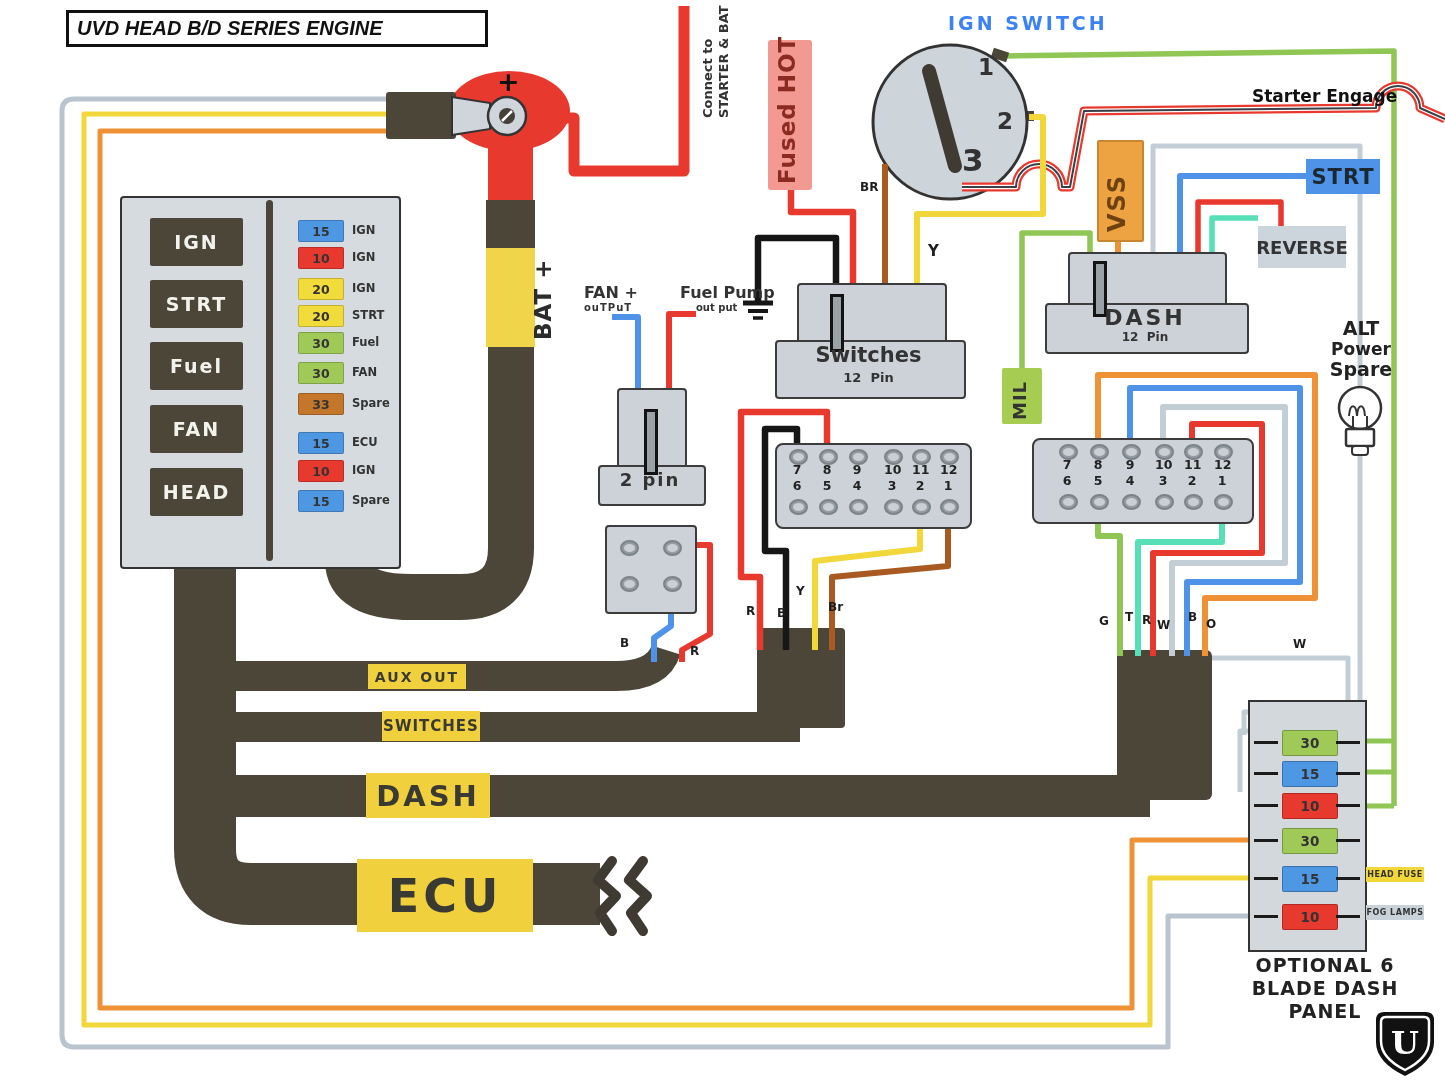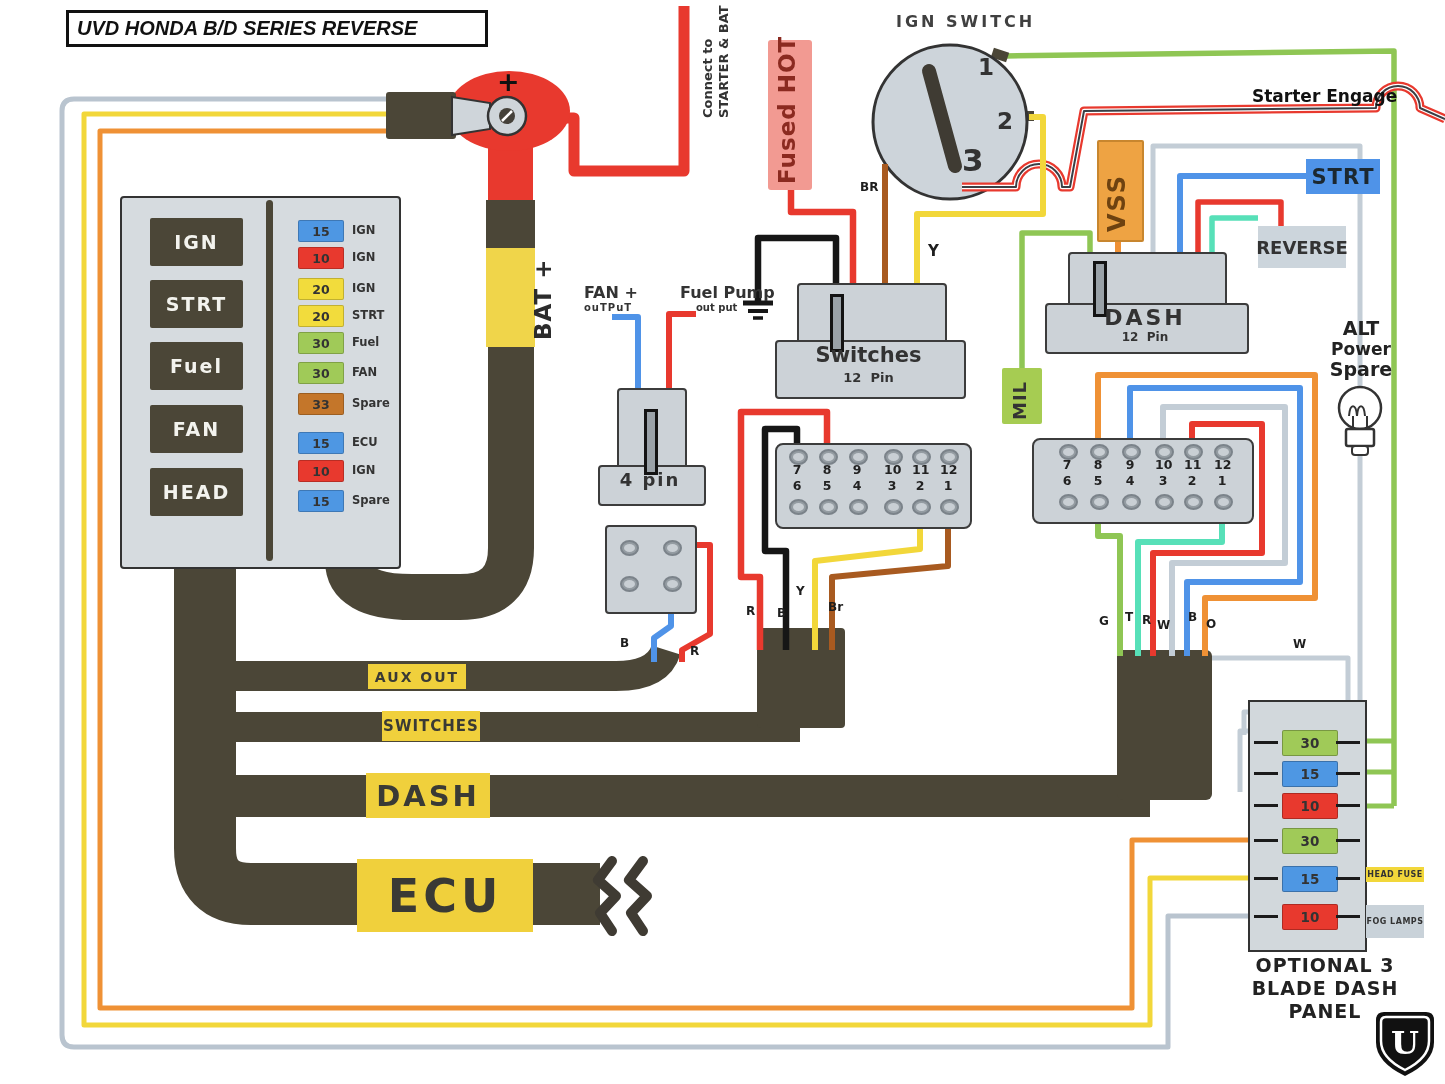--- a/index.html
+++ b/index.html
@@ -126,37 +126,37 @@
     </g>
 
     <g transform="translate(1376,1012)">
       <path d="M8,0 h42 q8,0 8,8 v22 q0,20 -29,34 q-29,-14 -29,-34 v-22 q0,-8 8,-8 z" fill="#111"></path>
       <path d="M10,5 h38 q5,0 5,5 v19 q0,17 -24,29 q-24,-12 -24,-29 v-19 q0,-5 5,-5 z" fill="none" stroke="#fff" stroke-width="2.5"></path>
       <text x="29" y="42" text-anchor="middle" font-family="DejaVu Serif, serif" font-weight="bold" font-size="32" fill="#fff">U</text>
     </g>
   </svg>
 
   <div id="title-box">
-    <div>UVD HONDA B/D SERIES REVERSE</div>
+    <div>UVD HEAD B/D SERIES ENGINE</div>
   </div>
 
   <div class="abs" style="left:120px;top:196px;width:277px;height:369px;background:#d6dbdf;border:2.5px solid #333;border-radius:4px"></div>
   <div class="abs" style="left:266px;top:200px;width:7px;height:361px;background:#4b4637;border-radius:4px"></div>
 
   <div class="abs hw" style="left:497px;top:66px;font-size:27px;color:#111">+</div>
   <div class="abs hw rot" style="left:530px;top:340px;width:95px;font-size:23px;color:#2c2c2c;letter-spacing:1px">BAT +</div>
   <div class="abs hw rot" style="left:700px;top:118px;width:114px;font-size:13px;line-height:1.2">
     <div>Connect to</div>
     <div>STARTER &amp; BAT</div>
   </div>
 
   <div class="abs" style="left:768px;top:40px;width:44px;height:150px;background:#f29a92;border-radius:3px"></div>
   <div class="abs hw rot" style="left:774px;top:184px;width:142px;font-size:23px;color:#8b2a20;letter-spacing:1px">Fused HOT</div>
 
-  <div class="abs hw" style="left:896px;top:12px;font-size:16px;letter-spacing:3px;color:#404040">IGN SWITCH</div>
+  <div class="abs hw" style="left:948px;top:12px;font-size:19px;letter-spacing:3px;color:#3b82f6">IGN SWITCH</div>
   <div class="abs hw" style="left:978px;top:54px;font-size:23px">1</div>
   <div class="abs hw" style="left:997px;top:108px;font-size:23px">2</div>
   <div class="abs hw" style="left:962px;top:142px;font-size:31px">3</div>
 
   <div class="abs hw" style="left:1252px;top:86px;font-size:17px;color:#111">Starter Engage</div>
 
   <div class="abs" style="left:1097px;top:140px;width:43px;height:98px;background:#eea343;border:2px solid #c8862e;border-radius:2px"></div>
   <div class="abs hw rot" style="left:1103px;top:232px;width:90px;font-size:24px;color:#6e4210;letter-spacing:2px">VSS</div>
   <div class="abs ctr hw" style="left:1306px;top:159px;width:74px;height:35px;background:#4f93e8;font-size:21px;color:#1c2830;letter-spacing:1px">STRT</div>
   <div class="abs ctr hw" style="left:1258px;top:226px;width:88px;height:42px;background:#ccd5dc;font-size:18px;color:#333">REVERSE</div>
@@ -186,21 +186,21 @@
 
   <div class="connector" style="left:1068px;top:252px;width:155px;height:51px"></div>
   <div class="connector" style="left:1045px;top:303px;width:200px;height:47px"></div>
   <div class="slot" style="left:1093px;top:261px;width:8px;height:50px"></div>
   <div class="abs ctr hw" style="left:1045px;top:305px;width:200px;font-size:22px;letter-spacing:3px">DASH</div>
   <div class="abs ctr hw" style="left:1045px;top:330px;width:200px;font-size:12px;white-space:pre">12  Pin</div>
 
   <div class="connector" style="left:617px;top:388px;width:66px;height:77px"></div>
   <div class="connector" style="left:598px;top:465px;width:104px;height:37px"></div>
   <div class="slot" style="left:644px;top:409px;width:8px;height:60px"></div>
-  <div class="abs ctr hw" style="left:598px;top:469px;width:104px;font-size:18px;letter-spacing:2px">4 pin</div>
+  <div class="abs ctr hw" style="left:598px;top:469px;width:104px;font-size:18px;letter-spacing:2px">2 pin</div>
 
   <div class="connector" style="left:775px;top:443px;width:193px;height:82px;border-radius:8px"></div>
   <div class="connector" style="left:1032px;top:438px;width:218px;height:82px;border-radius:8px"></div>
 
   <div class="connector" style="left:605px;top:525px;width:88px;height:85px"></div>
 
   <div class="ylabel" style="left:368px;top:664px;width:98px;height:25px;font-size:14px;letter-spacing:2px">AUX OUT</div>
   <div class="ylabel" style="left:382px;top:711px;width:98px;height:30px;font-size:15px;letter-spacing:1px">SWITCHES</div>
   <div class="ylabel" style="left:366px;top:773px;width:124px;height:45px;font-size:29px;letter-spacing:3px">DASH</div>
   <div class="ylabel" style="left:357px;top:859px;width:176px;height:73px;font-size:46px;letter-spacing:4px">ECU</div>
@@ -216,23 +216,23 @@
   <div class="tag" style="left:1099px;top:614px">G</div>
   <div class="tag" style="left:1125px;top:610px">T</div>
   <div class="tag" style="left:1142px;top:613px">R</div>
   <div class="tag" style="left:1157px;top:618px">W</div>
   <div class="tag" style="left:1188px;top:610px">B</div>
   <div class="tag" style="left:1206px;top:617px">O</div>
   <div class="tag" style="left:1293px;top:637px">W</div>
 
   <div class="abs" style="left:1248px;top:700px;width:115px;height:248px;background:#d2d8dc;border:2px solid #333"></div>
   <div class="abs ctr hw" style="left:1366px;top:867px;width:58px;height:15px;background:#f2d73a;font-size:8px;letter-spacing:0.5px">HEAD FUSE</div>
-  <div class="abs ctr hw" style="left:1366px;top:905px;width:58px;height:33px;background:#c9d2d9;font-size:8px;letter-spacing:0.5px">FOG LAMPS</div>
+  <div class="abs ctr hw" style="left:1366px;top:905px;width:58px;height:15px;background:#c9d2d9;font-size:8px;letter-spacing:0.5px">FOG LAMPS</div>
   <div class="abs ctr hw" style="left:1240px;top:954px;width:170px;flex-direction:column;line-height:1.2;font-size:19px;letter-spacing:1px;color:#222">
-    <div>OPTIONAL 3</div>
+    <div>OPTIONAL 6</div>
     <div>BLADE DASH</div>
     <div>PANEL</div>
   </div>
 
 <div class="amp" style="left: 298px; top: 220px; background: rgb(78, 151, 227);">15</div>
     <div class="amp-label" style="left: 352px; top: 223px;">IGN</div>
     <div class="amp" style="left: 298px; top: 247px; background: rgb(232, 57, 46);">10</div>
     <div class="amp-label" style="left: 352px; top: 250px;">IGN</div>
     <div class="amp" style="left: 298px; top: 278px; background: rgb(242, 220, 60);">20</div>
     <div class="amp-label" style="left: 352px; top: 281px;">IGN</div>

